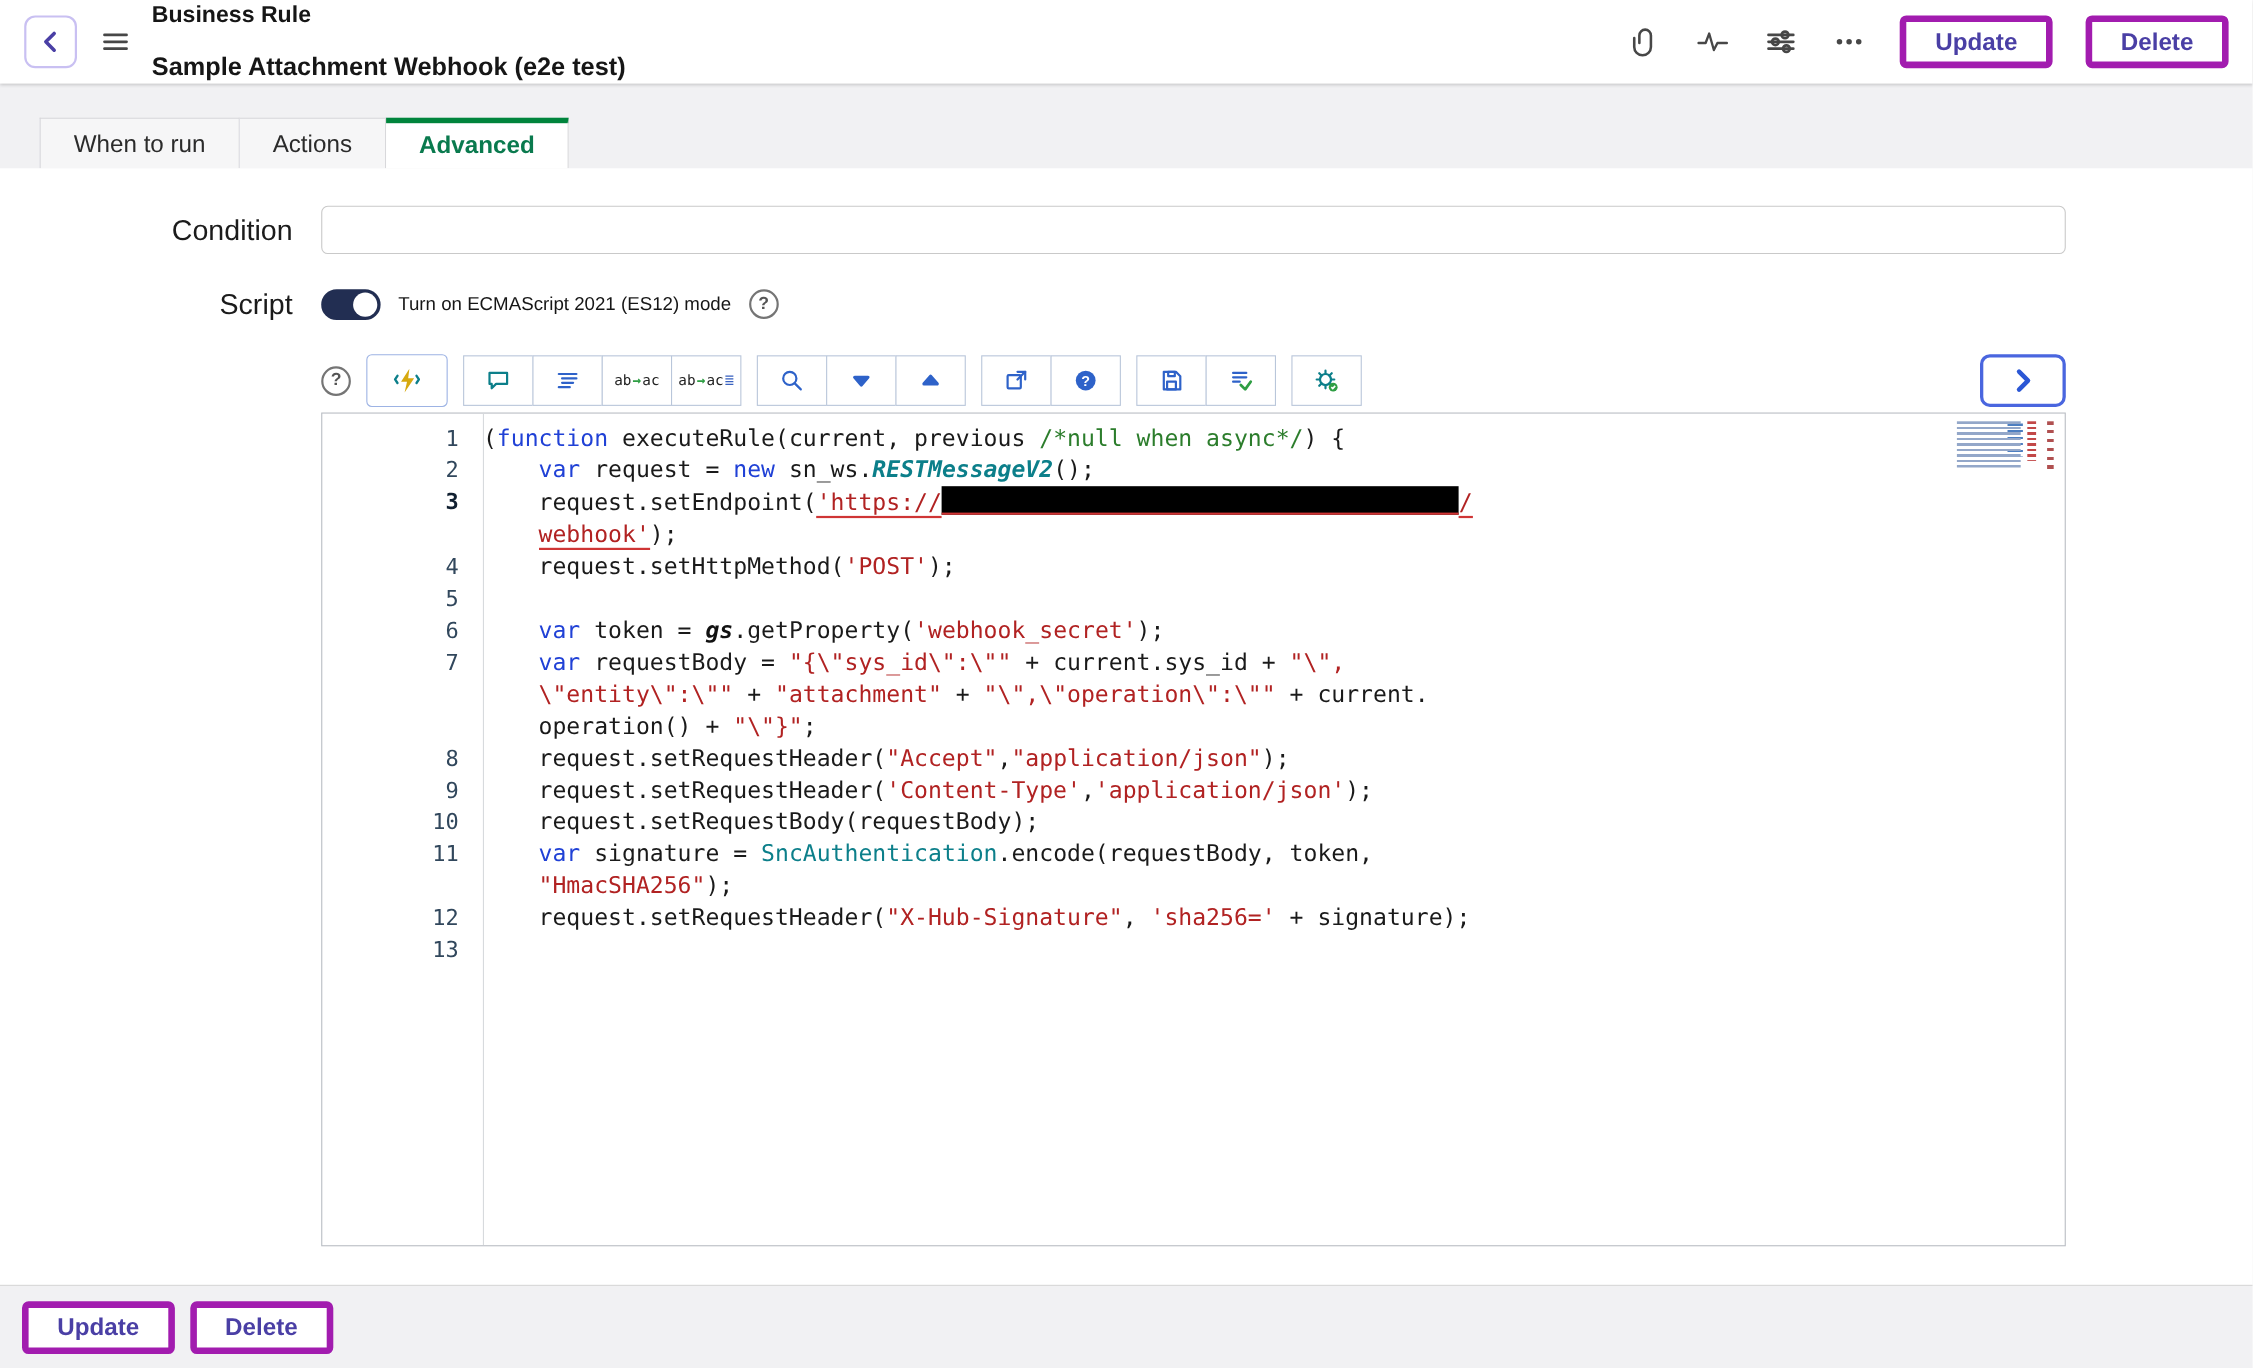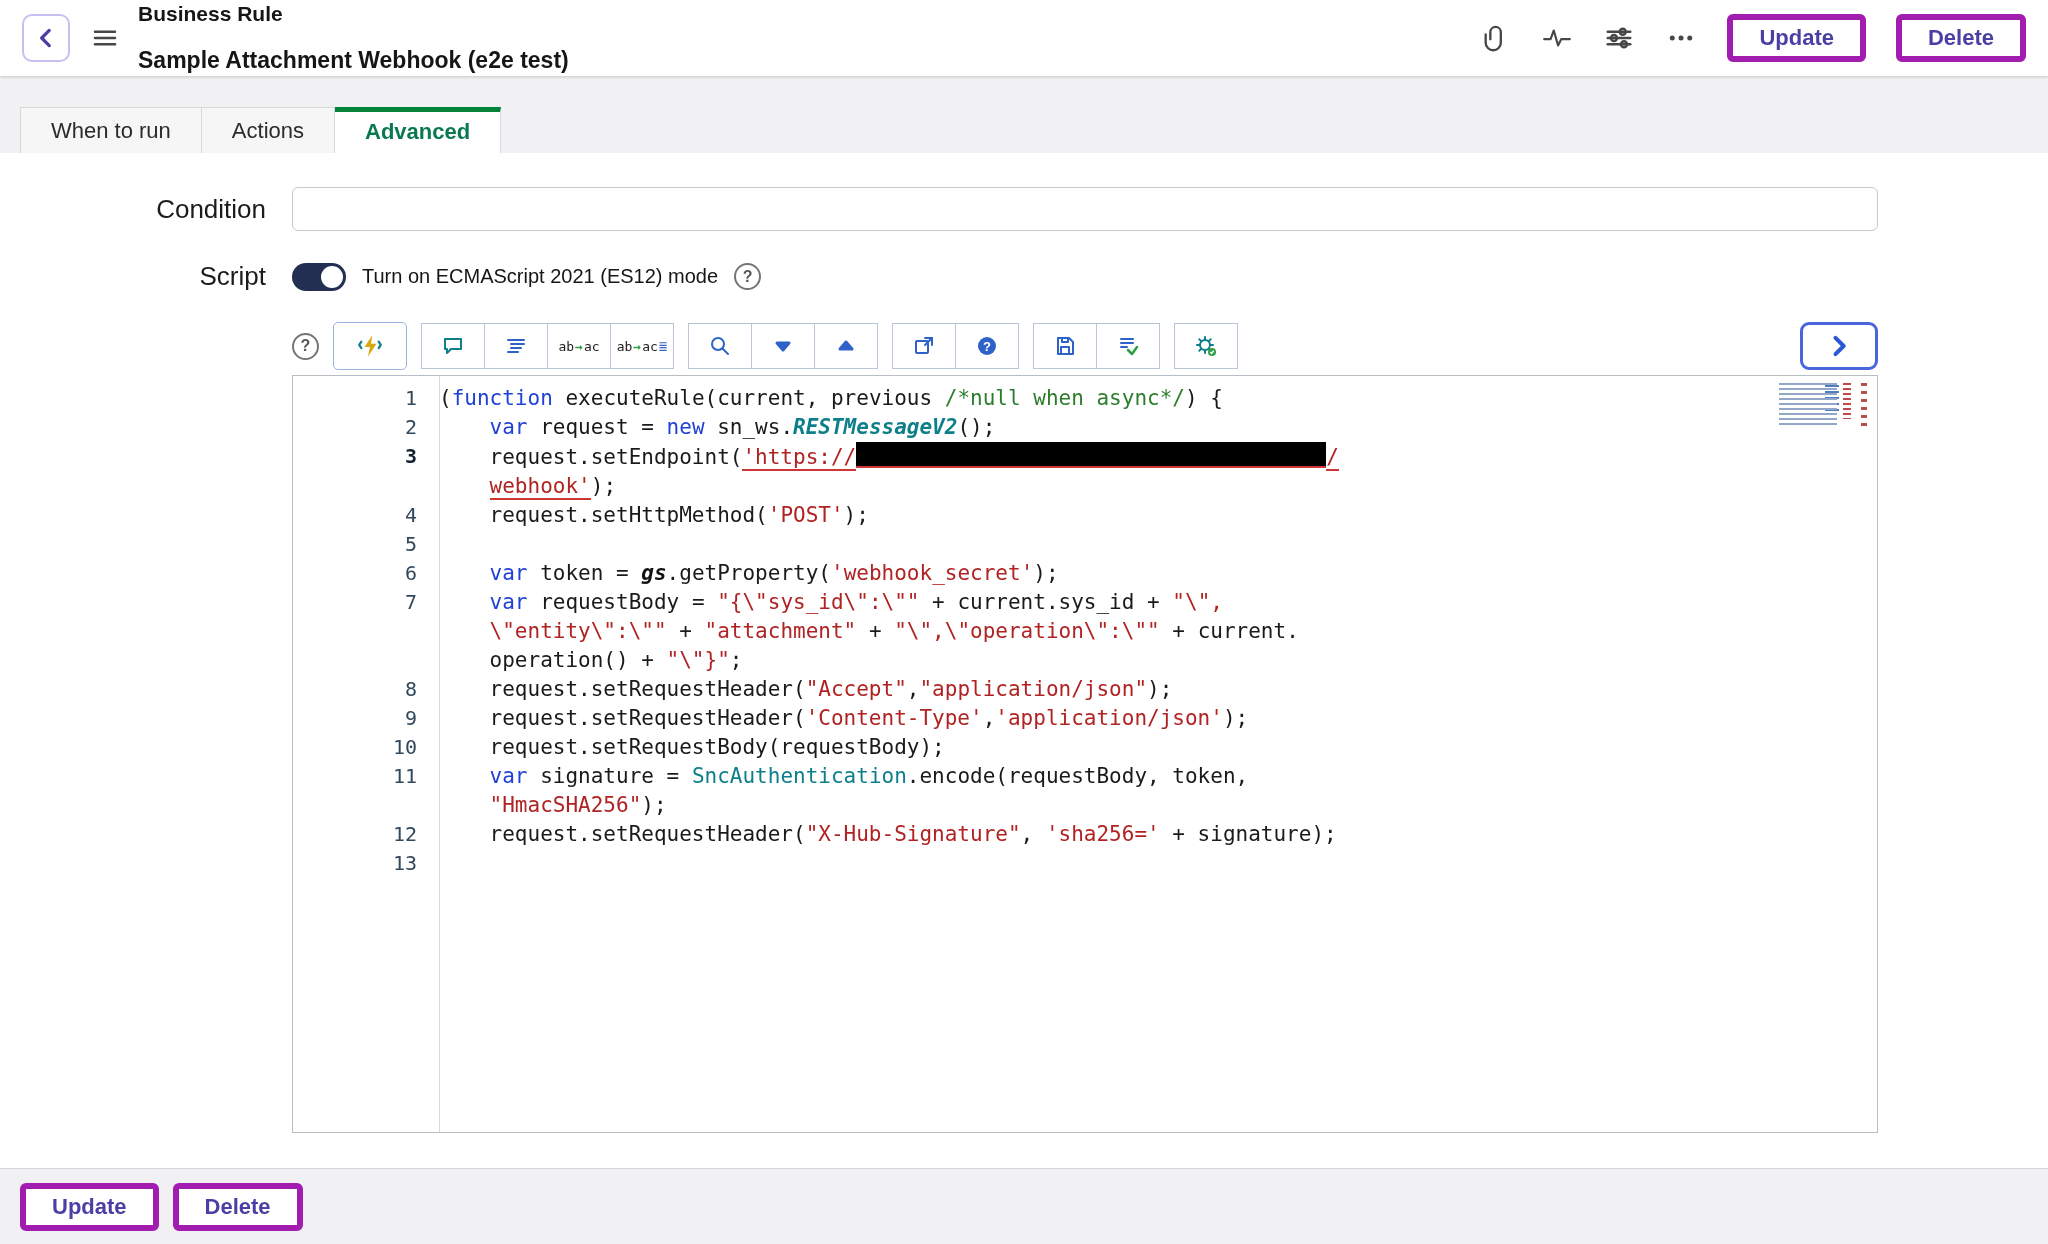--- a/index.html
+++ b/index.html
@@ -10,35 +10,35 @@
   .back-btn{width:48px;height:48px;border:2px solid #c9c0f2;border-radius:10px;background:#fff;display:flex;align-items:center;justify-content:center;cursor:pointer;}
   .burger{margin:0 18px 0 20px;display:flex;cursor:pointer;}
   .title-block{line-height:1.18;}
   .t1{font-size:21px;font-weight:700;}
   .t2{font-size:23px;font-weight:700;margin-top:20px;}
   .header-right{margin-left:auto;display:flex;align-items:center;gap:30px;}
   .hicon{width:32px;height:32px;display:flex;align-items:center;justify-content:center;cursor:pointer;}
   .btn{height:48px;padding:0 26px;border:6px solid #a21caf;border-radius:6px;background:#fff;color:var(--accent);font-size:22px;font-weight:700;font-family:inherit;cursor:pointer;}
 
   
-  .tabstrip{height:77px;flex:0 0 77px;display:flex;align-items:flex-end;padding-left:20px;border-radius:29px;}
+  .tabstrip{height:77px;flex:0 0 77px;display:flex;align-items:flex-end;padding-left:36px;border-radius:29px;}
   .tab{height:46px;line-height:46px;padding:0 30px;font-size:22px;background:#f6f6f7;border:1px solid #d8d8db;border-bottom:none;border-left:none;color:#2b2b2b;cursor:pointer;box-sizing:border-box;}
   .tab:first-child{border-left:1px solid #d8d8db;}
   .tab.active{background:#fff;border-top:5px solid var(--green);line-height:40px;color:var(--green-text);font-weight:700;}
 
   
   .card{background:#fff;flex:0 0 1016px;border-bottom:1px solid #d6d6d6;padding-top:34px;box-sizing:border-box;overflow:hidden;}
   .frow{display:grid;grid-template-columns:266px 1fr;column-gap:26px;margin-right:170px;align-items:center;}
   .frow + .frow{margin-top:30px;}
   .flabel{text-align:right;font-size:26px;color:#1b1b1b;}
   input.text{height:44px;border:1px solid #c9c9c9;border-radius:6px;width:100%;box-sizing:border-box;font-size:21px;padding:0 12px;background:#fff;font-family:inherit;}
   .script-line{display:flex;align-items:center;gap:16px;}
   .toggle{width:54px;height:28px;border-radius:15px;background:var(--toggle);position:relative;cursor:pointer;flex:0 0 54px;}
   .knob{position:absolute;right:3px;top:3px;width:22px;height:22px;border-radius:50%;background:#fff;}
-  .es-label{font-size:20px;}
+  .es-label{font-size:17px;}
   .qcircle{width:27px;height:27px;border-radius:50%;border:2px solid #757575;color:#555;font-size:16px;font-weight:700;display:flex;align-items:center;justify-content:center;box-sizing:border-box;cursor:pointer;flex:0 0 27px;}
 
   
   .editor-row{align-items:start;margin-top:22px;}
   .toolbar{display:flex;align-items:center;gap:14px;margin-bottom:5px;}
   .tgroup{display:flex;}
   .tbtn{width:64px;height:46px;background:#fff;border:1px solid #b9c6da;display:flex;align-items:center;justify-content:center;padding:4px;cursor:pointer;box-sizing:border-box;}
   .tgroup .tbtn + .tbtn{margin-left:-1px;}
   .syntax-btn{width:74px;height:48px;border:1px solid #9db3e4;border-radius:5px;background:#fff;display:flex;align-items:center;justify-content:center;cursor:pointer;box-sizing:border-box;}
   .expand-btn{margin-left:auto;width:78px;height:48px;border:3px solid #4a66df;border-radius:9px;background:#fff;display:flex;align-items:center;justify-content:center;cursor:pointer;box-sizing:border-box;}

